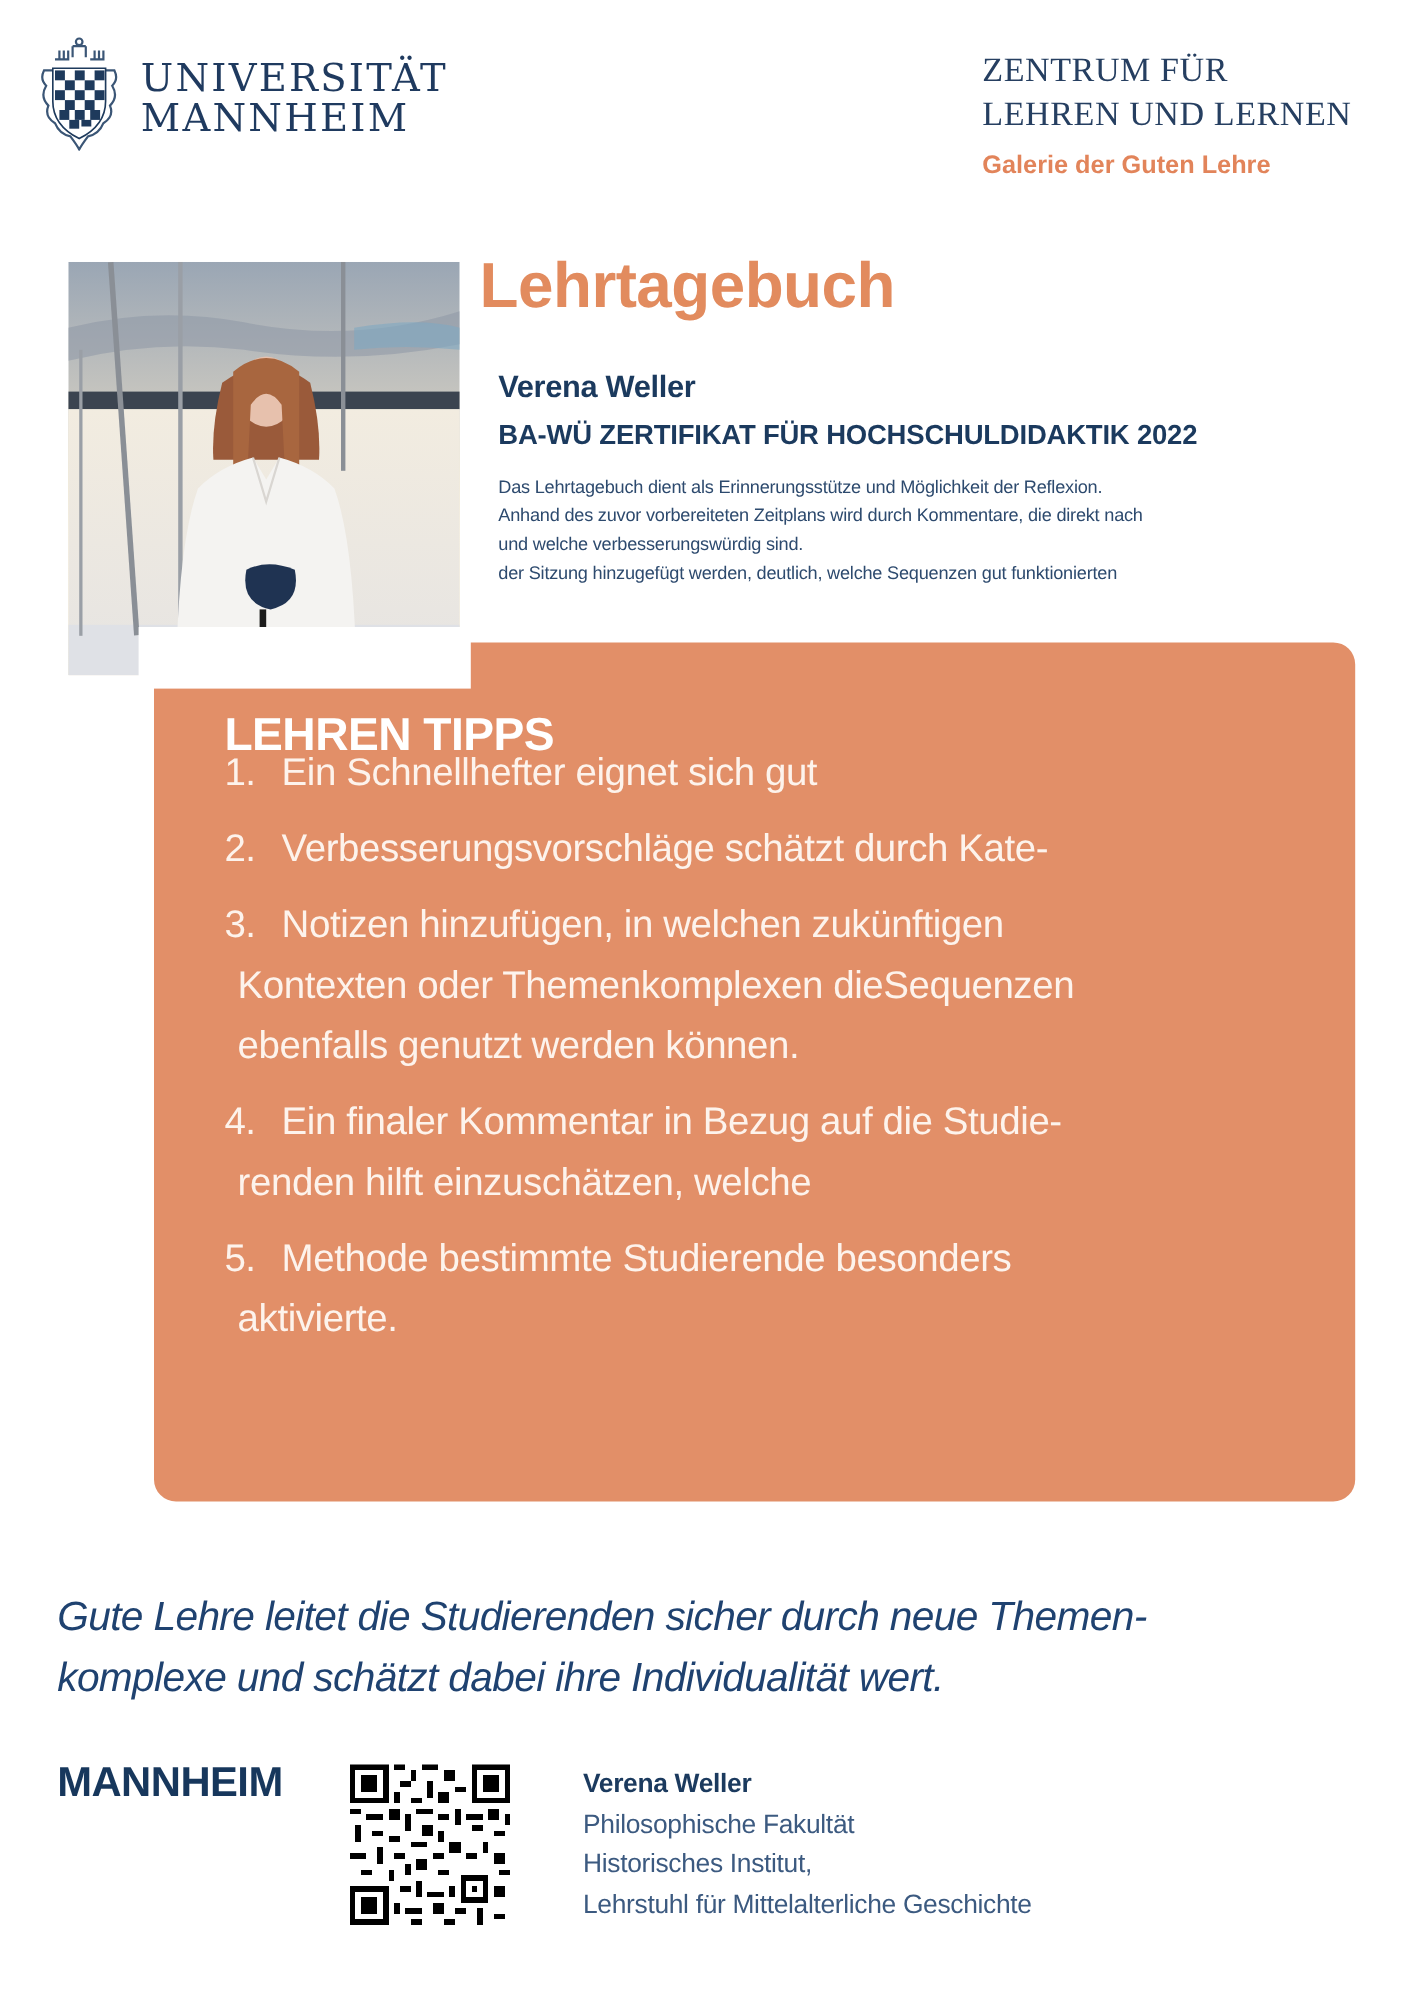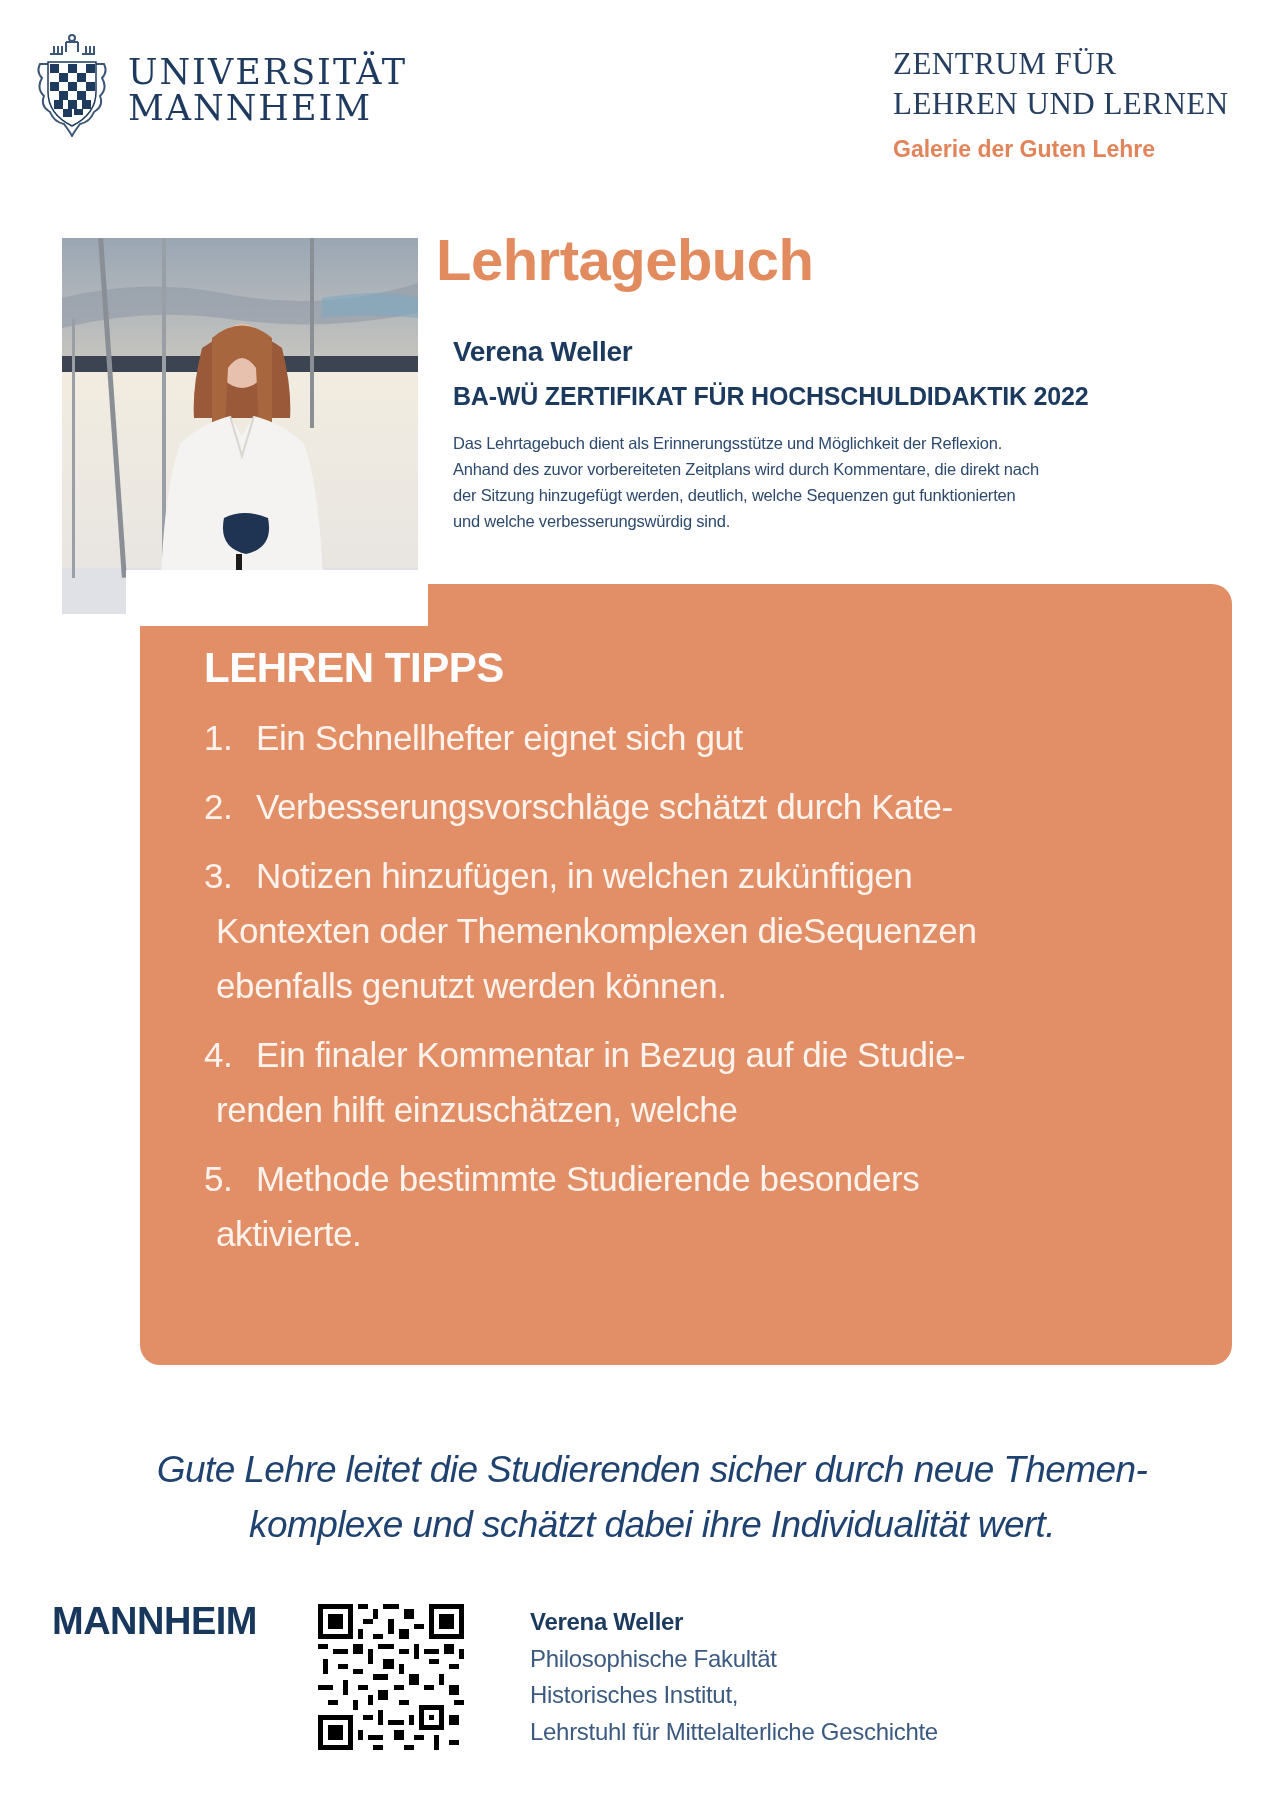--- a/index.html
+++ b/index.html
@@ -21,29 +21,29 @@
   .title { left: 436px; top: 226px; font-family: "Liberation Sans", sans-serif; font-weight: bold; font-size: 58px; color: #e28b5e; letter-spacing: -0.5px; }
   .person { left: 453px; top: 336px; font-family: "Liberation Sans", sans-serif; font-weight: bold; font-size: 28px; color: #1b3a5e; letter-spacing: -0.3px; }
   .cert { left: 453px; top: 382px; font-family: "Liberation Sans", sans-serif; font-weight: bold; font-size: 25px; color: #1b3a5e; letter-spacing: -0.2px; white-space: nowrap; }
   .desc { left: 453px; top: 430px; width: 790px; font-family: "Liberation Sans", sans-serif; font-size: 16.5px; line-height: 26px; color: #2d4a6e; letter-spacing: -0.2px; }
   .desc div { white-space: nowrap; }
 
   
   .tips-box { left: 140px; top: 584px; width: 1092px; height: 781px; background: #e28f68; border-radius: 20px; }
   .notch { left: 126px; top: 570px; width: 302px; height: 56px; background: #ffffff; }
   .tips-head { left: 204px; top: 644px; font-family: "Liberation Sans", sans-serif; font-weight: bold; font-size: 42px; color: #ffffff; letter-spacing: -0.5px; }
-  .tips-list { left: 204px; top: 710px; width: 1010px; font-family: "Liberation Sans", sans-serif; font-size: 35px; color: #fdf3ec; letter-spacing: -0.4px; }
+  .tips-list { left: 204px; top: 675px; width: 1010px; font-family: "Liberation Sans", sans-serif; font-size: 35px; color: #fdf3ec; letter-spacing: -0.4px; }
   .tip { margin-bottom: 14px; }
   .tip-line { line-height: 55px; white-space: nowrap; }
   .tip-num { display: inline-block; width: 52px; }
   .tip-cont { padding-left: 12px; }
 
   
   .quote { left: 52px; top: 1442px; width: 1200px; font-family: "Liberation Sans", sans-serif; font-style: italic; font-size: 37px; line-height: 55px; color: #1f4270; letter-spacing: -0.6px; }
-  .quote div { white-space: nowrap; text-align: center; }
+  .quote div { white-space: nowrap; }
 
   
   .kontakt { left: 52px; top: 1600px; font-family: "Liberation Sans", sans-serif; font-weight: bold; font-size: 38px; color: #17375c; letter-spacing: -0.5px; }
   .qr { left: 318px; top: 1604px; width: 146px; height: 146px; }
   .contact { left: 530px; top: 1604px; font-family: "Liberation Sans", sans-serif; font-size: 24px; line-height: 36.5px; color: #3c5a80; letter-spacing: -0.3px; }
   .contact .cname { font-weight: bold; color: #1b3a5e; }
 </style>
 </head>
 <body>
 
@@ -125,22 +125,22 @@
     <rect x="174" y="316" width="6" height="60" fill="#1b1b1b"></rect>
   </svg>
 </div>
 
 <div class="abs title">Lehrtagebuch</div>
 <div class="abs person">Verena Weller</div>
 <div class="abs cert">BA-WÜ ZERTIFIKAT FÜR HOCHSCHULDIDAKTIK 2022</div>
 <div class="abs desc">
   <div>Das Lehrtagebuch dient als Erinnerungsstütze und Möglichkeit der Reflexion.</div>
   <div>Anhand des zuvor vorbereiteten Zeitplans wird durch Kommentare, die direkt nach</div>
+  <div>und welche verbesserungswürdig sind.</div>
   <div>der Sitzung hinzugefügt werden, deutlich, welche Sequenzen gut funktionierten</div>
-  <div>und welche verbesserungswürdig sind.</div>
 </div>
 
 <div class="abs tips-box"></div>
 <div class="abs notch"></div>
 <div class="abs tips-head">LEHREN TIPPS</div>
 <div class="abs tips-list">
   <div class="tip">
     <div class="tip-line"><span class="tip-num">1.</span><span>Ein Schnellhefter eignet sich gut</span></div>
   </div>
   <div class="tip">

